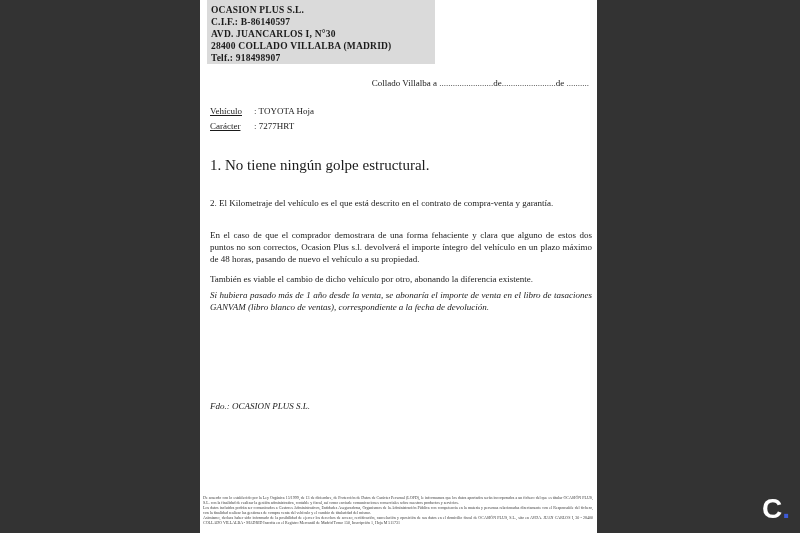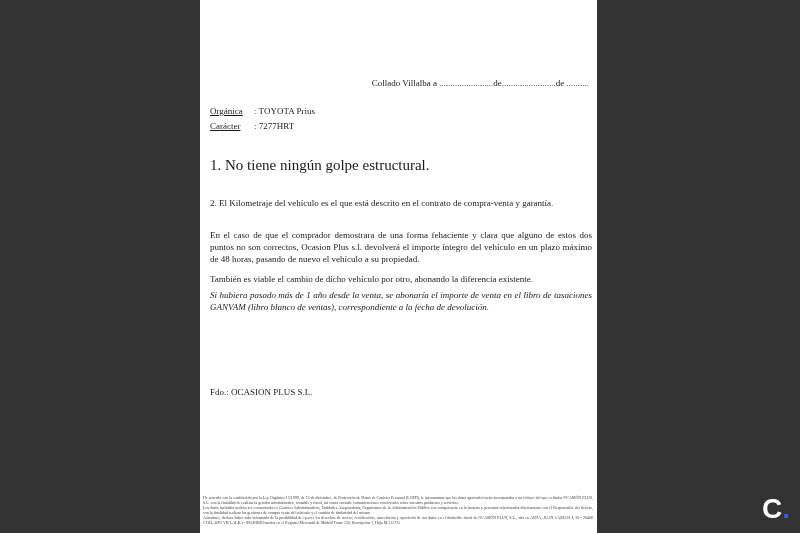--- a/index.html
+++ b/index.html
@@ -72,22 +72,23 @@
     line-height: 12px;
     text-align: justify;
     margin-top: 15px;
   }
   .para-1 { top: 214px; }
   .para-2 { top: 258px; }
   .para-3 { top: 274px; font-style: italic; }
   .signature {
     position: absolute;
     left: 10px;
-    top: 387px;
+    top: 401px;
     font-size: 9px;
+    font-style: italic;
   }
   .fine-print {
     position: absolute;
     left: 3px;
     top: 495px;
     width: 390px;
     font-size: 4px;
     line-height: 5px;
     color: #3c3c3c;
     text-align: justify;
@@ -104,26 +105,33 @@
   }
   .watermark .wm-letter { color: #ffffff; }
   .watermark .wm-dot { color: #3e5bd6; }
 </style>
 </head>
 <body>
 
 <div class="stage">
   <div class="paper">
 
+    <div class="header-block">
+      <div class="hline">OCASION PLUS S.L.</div>
+      <div class="hline">C.I.F.: B-86140597</div>
+      <div class="hline">AVD. JUANCARLOS I, N°30</div>
+      <div class="hline">28400 COLLADO VILLALBA (MADRID)</div>
+      <div class="hline">Telf.: 918498907</div>
+    </div>
 
     <div class="date-line">Collado Villalba a ........................de........................de ..........</div>
 
     <div class="cert-block">
       <div>
-        <span class="cert-label"><u>Orgánica</u></span><span>: TOYOTA Prius</span>
+        <span class="cert-label"><u>Vehículo</u></span><span>: TOYOTA Hoja</span>
       </div>
       <div>
         <span class="cert-label"><u>Carácter</u></span><span>: 7277HRT</span>
       </div>
     </div>
 
     <div class="point-1">1. No tiene ningún golpe estructural.</div>
     <div class="point-2">2. El Kilometraje del vehículo es el que está descrito en el contrato de compra-venta y garantía.</div>
 
     <div class="para para-1">En el caso de que el comprador demostrara de una forma fehaciente y clara que alguno de estos dos puntos no son correctos, Ocasion Plus s.l. devolverá el importe íntegro del vehículo en un plazo máximo de 48 horas, pasando de nuevo el vehículo a su propiedad.</div>

